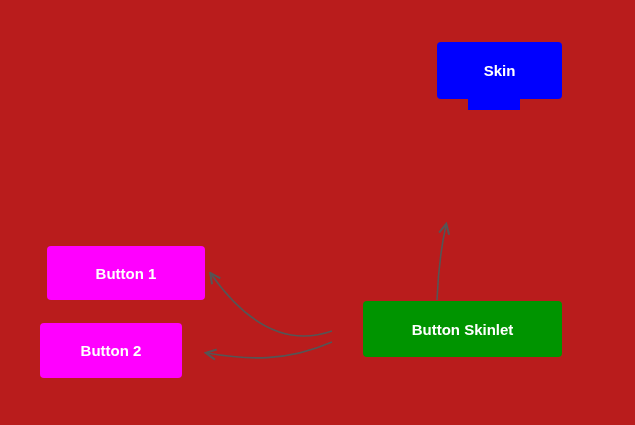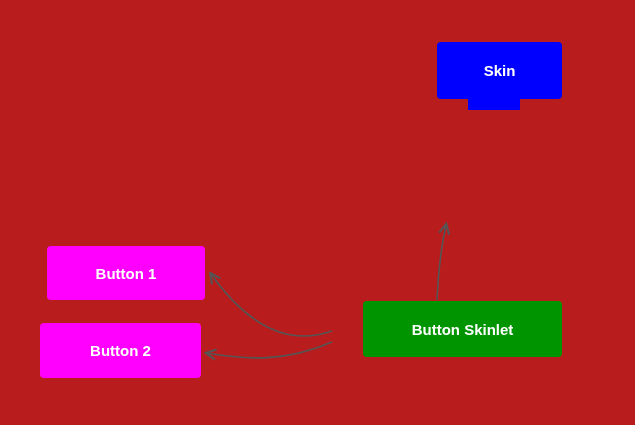--- a/index.html
+++ b/index.html
@@ -62,21 +62,21 @@
     color: #0000ff;
   }
   .skin-hints-item.i0 { top: 50px; }
   .skin-hints-item.i1 { top: 72px; }
   .skin-hints-item.i2 { top: 92px; }
   .node-button1 {
     left: 47px; top: 246px; width: 158px; height: 54px;
     background: #ff00ff;
   }
   .node-button2 {
-    left: 40px; top: 323px; width: 161px; height: 55px;
+    left: 40px; top: 323px; width: 142px; height: 55px;
     background: #ff00ff;
   }
   .node-skinlet {
     left: 331px; top: 301px; width: 199px; height: 56px;
     background: #009400;
     margin-left: 32px;
   }
   .connectors {
     position: absolute;
     left: 0; top: 0;

